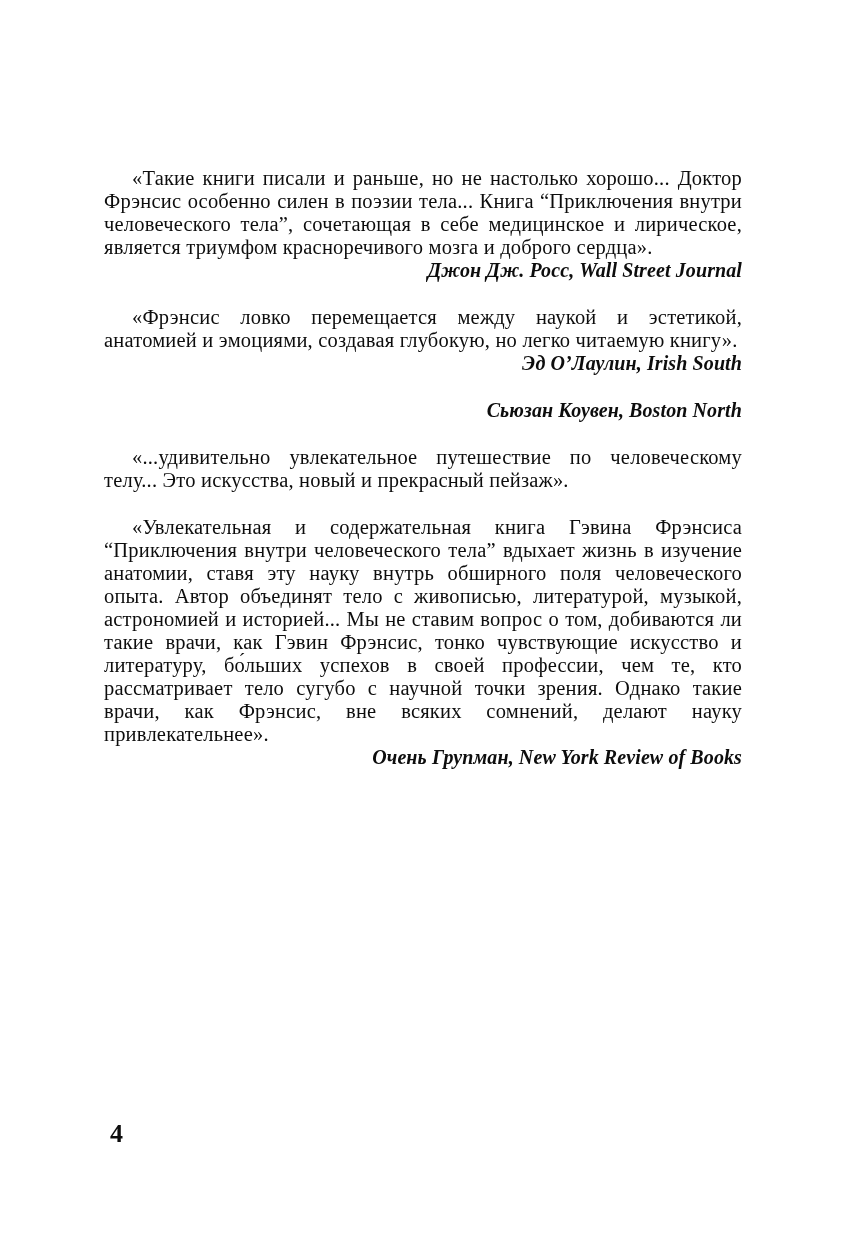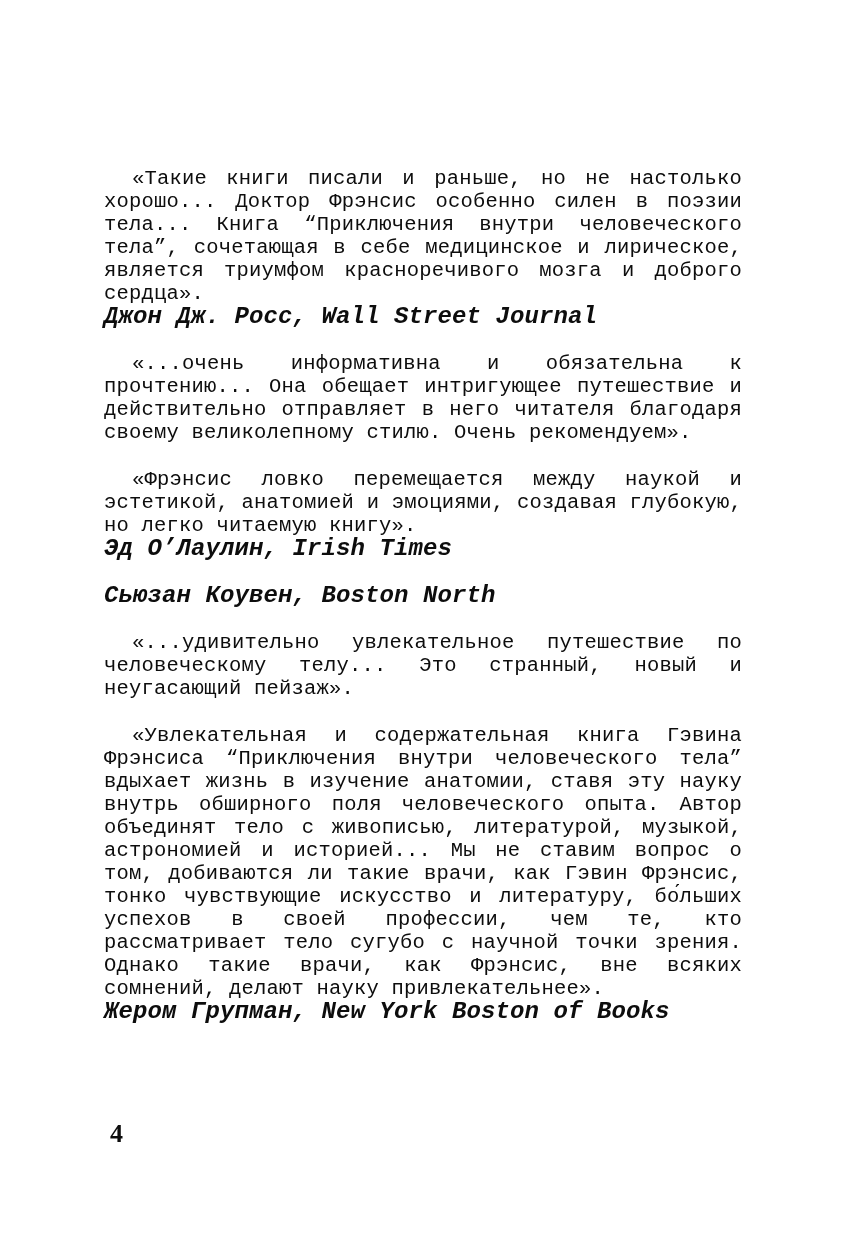--- a/index.html
+++ b/index.html
@@ -11,35 +11,35 @@
     font-family: "Liberation Serif", "DejaVu Serif", serif;
     color: #0d0d0d;
     overflow: hidden;
   }
   .content {
     position: absolute;
     left: 104px;
     top: 167px;
     width: 638px;
   }
-  .quote-block { margin: 0 0 24px 0; font-family: Liberation Mono, monospace; }
+  .quote-block { margin: 0 0 24px 0; }
   .quote-block:last-child { margin-bottom: 0; }
   .quote {
     margin: 0;
     font-size: 20.5px;
     line-height: 23px;
     text-align: justify;
     text-indent: 28px;
     letter-spacing: 0.2px;
   }
   .attribution {
     margin: 0;
-    font-size: 24px;
+    font-size: 20px;
     line-height: 23px;
-    text-align: left;
+    text-align: right;
     font-weight: 700;
     font-style: italic;
     letter-spacing: 0.1px;
   }
   .page-number {
     position: absolute;
     left: 110px;
     top: 1120px;
     font-size: 26px;
     line-height: 28px;
@@ -51,37 +51,36 @@
 
 <div class="page">
   <div class="content">
 
     <div class="quote-block">
       <p class="quote">«Такие книги писали и раньше, но не настолько хорошо... Доктор Фрэнсис особенно силен в поэзии тела... Книга “Приключения внутри человеческого тела”, сочетающая в себе медицинское и лирическое, является триумфом красноречивого мозга и доброго сердца».</p>
       <p class="attribution">Джон Дж. Росс, Wall Street Journal</p>
     </div>
 
     <div class="quote-block">
-      <p class="quote">«...очень информативна и обязательна к прочтению... Она обещает интригующее путешествие и действительно отправляет в него читателя благодаря своему великолепному стилю. Очень рекомендуем».</p>
     </div>
 
     <div class="quote-block">
       <p class="quote">«Фрэнсис ловко перемещается между наукой и эстетикой, анатомией и эмоциями, создавая глубокую, но легко читаемую книгу».</p>
-      <p class="attribution">Эд О’Лаулин, Irish Times</p>
+      <p class="attribution">Эд О’Лаулин, Irish South</p>
     </div>
 
     <div class="quote-block">
       <p class="attribution">Сьюзан Коувен, Boston North</p>
     </div>
 
     <div class="quote-block">
-      <p class="quote">«...удивительно увлекательное путешествие по человеческому телу... Это странный, новый и неугасающий пейзаж».</p>
+      <p class="quote">«...удивительно увлекательное путешествие по человеческому телу... Это искусства, новый и прекрасный пейзаж».</p>
     </div>
 
     <div class="quote-block">
       <p class="quote">«Увлекательная и содержательная книга Гэвина Фрэнсиса “Приключения внутри человеческого тела” вдыхает жизнь в изучение анатомии, ставя эту науку внутрь обширного поля человеческого опыта. Автор объединят тело с живописью, литературой, музыкой, астрономией и историей... Мы не ставим вопрос о том, добиваются ли такие врачи, как Гэвин Фрэнсис, тонко чувствующие искусство и литературу, бо́льших успехов в своей профессии, чем те, кто рассматривает тело сугубо с научной точки зрения. Однако такие врачи, как Фрэнсис, вне всяких сомнений, делают науку привлекательнее».</p>
-      <p class="attribution">Жером Групман, New York Boston of Books</p>
+      <p class="attribution">Очень Групман, New York Review of Books</p>
     </div>
 
   </div>
 
   <div class="page-number">4</div>
 </div>
 
 </body></html>

